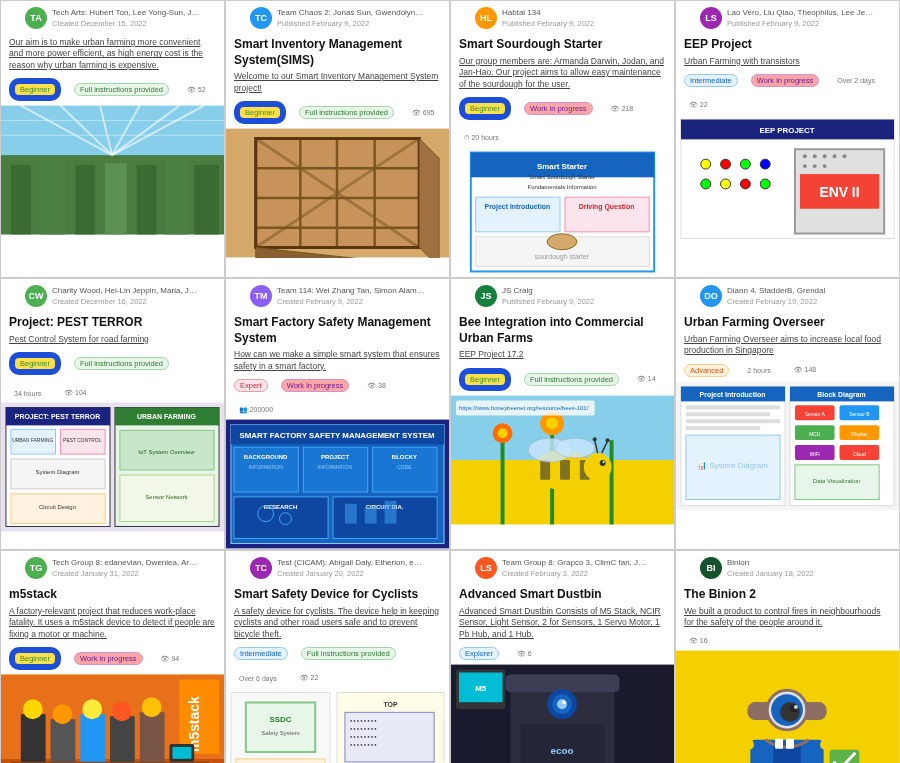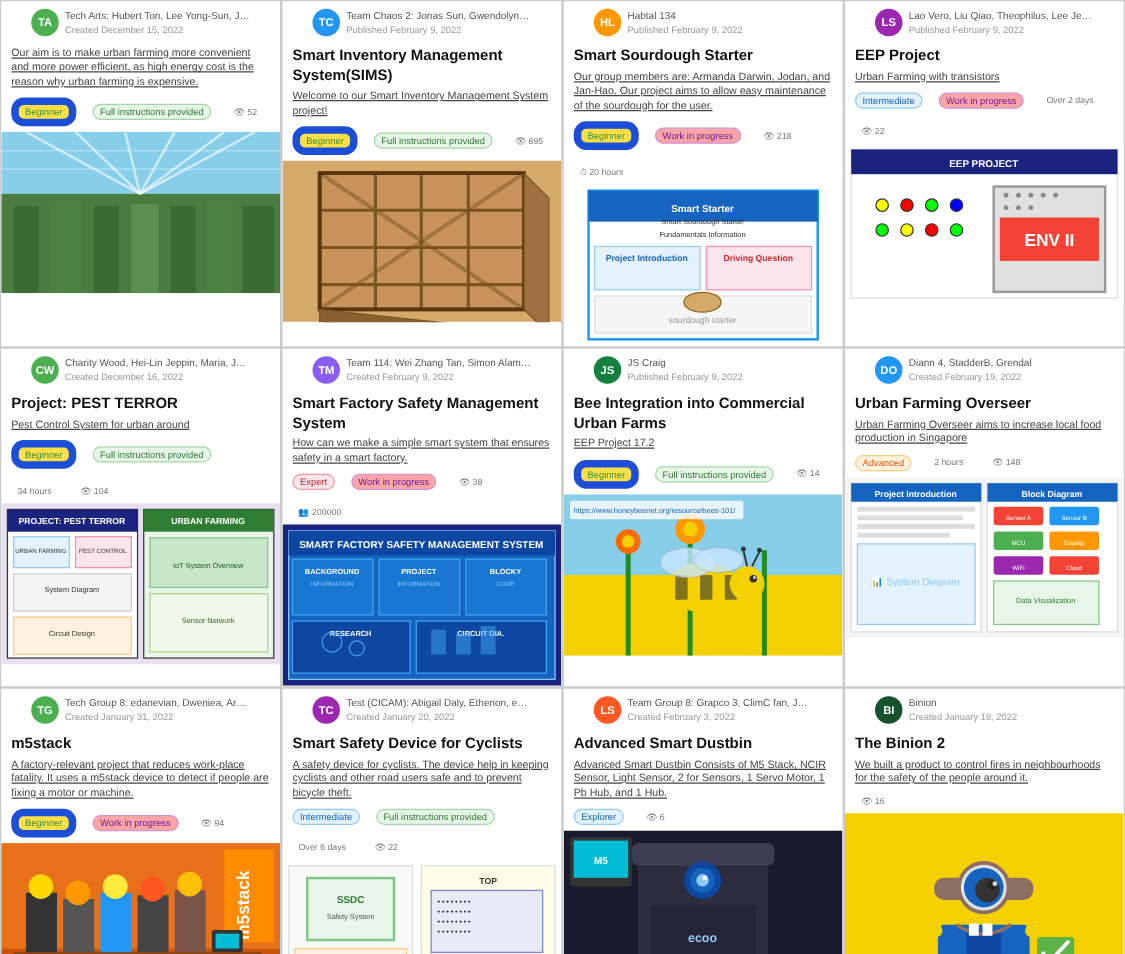--- a/index.html
+++ b/index.html
@@ -310,21 +310,21 @@
     <div class="card">
     <div class="card-header">
       <div class="avatar" style="background:#4CAF50">CW</div>
       <div class="card-meta">
         <div class="card-meta-authors">Charity Wood, Hei-Lin Jeppin, Maria, Jephson Mikasa</div>
         <div class="card-meta-date">Created December 16, 2022</div>
       </div>
     </div>
     <div class="card-body">
       <div class="card-title">Project: PEST TERROR</div>
-      <div class="card-desc">Pest Control System for urban around</div>
+      <div class="card-desc">Pest Control System for road farming</div>
     </div>
     <div class="card-tags">
       <span class="tag tag-beginner">Beginner</span>
         <span class="tag tag-instructions">Full instructions provided</span>
         <span class="tag tag-views">34 hours</span>
         <span class="tag tag-views">👁 104</span>
     </div>
     <div class="card-image">
       <div class="card-image-inner">
         <svg width="100%" height="100%" viewBox="0 0 225 130" xmlns="http://www.w3.org/2000/svg">

